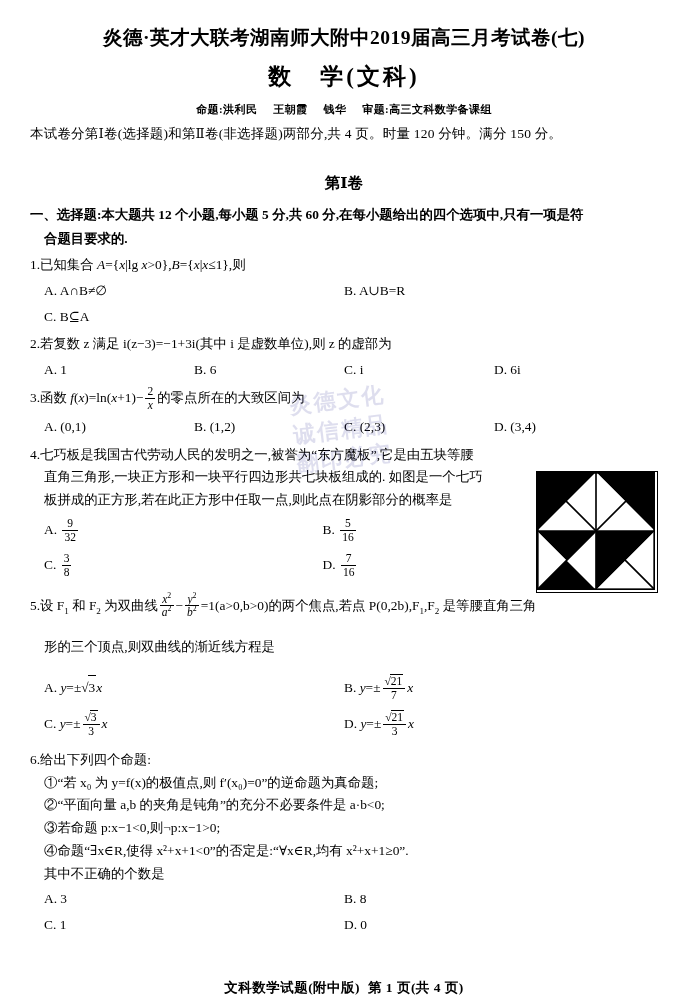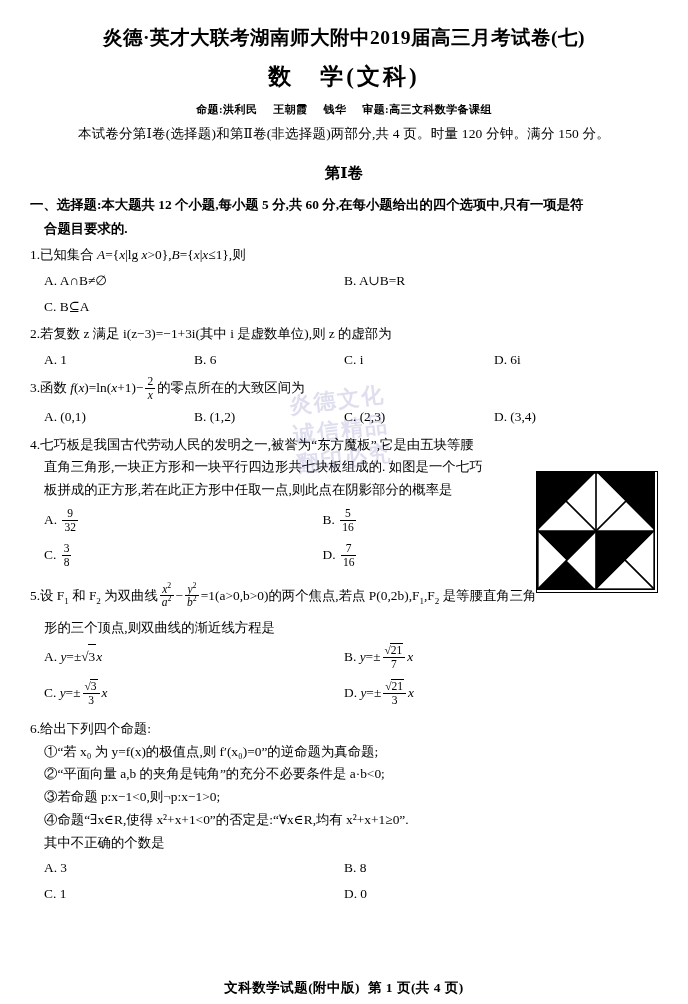--- a/index.html
+++ b/index.html
@@ -41,23 +41,22 @@
   }
   .authors {
     text-align: center;
     font-size: 11px;
     font-weight: bold;
     margin: 10px 0 8px 0;
     letter-spacing: 0.4px;
   }
   .authors .gap { display:inline-block; width: 16px; }
   .exam-note {
-    text-align: center;
     font-size: 13.5px;
-    margin: 6px 0 20px 0;
+    margin: 6px 0 30px 0;
     letter-spacing: 0.2px;
   }
   .section-head {
     text-align: center;
     font-size: 15.5px;
     font-weight: bold;
     margin: 12px 0 10px 0;
   }
 
   
@@ -264,25 +263,25 @@
         <line x1="100" y1="0" x2="0" y2="100"></line>
         <line x1="50" y1="0" x2="50" y2="100"></line>
         <line x1="0" y1="50" x2="100" y2="50"></line>
       </g>
     </svg>
   </div>
 
   <div class="q" style="margin-top:14px">
     <span>5.</span><span>设 F</span><sub>1</sub><span> 和 F</span><sub>2</sub><span> 为双曲线</span><span class="frac"><span class="num"><span class="math">x</span><sup>2</sup></span><span class="den"><span class="math">a</span><sup>2</sup></span></span>−<span class="frac"><span class="num"><span class="math">y</span><sup>2</sup></span><span class="den"><span class="math">b</span><sup>2</sup></span></span><span>=1(a&gt;0,b&gt;0)的两个焦点,若点 P(0,2b),F</span><sub>1</sub><span>,F</span><sub>2</sub><span> 是等腰直角三角</span>
   </div>
-  <div class="q q-cont" style="margin-top:7px">
+  <div class="q q-cont" style="margin-top:16px">
     <span>形的三个顶点,则双曲线的渐近线方程是</span>
   </div>
   <div class="opts">
-    <div class="opt-row" style="margin-top:4px">
+    <div class="opt-row" style="margin-top:16px">
       <div class="oa">A. <span class="math">y</span>=±<span class="up">√</span><span class="sqrt">3</span><span class="math">x</span></div>
       <div class="ob">B. <span class="math">y</span>=±<span class="frac"><span class="num"><span class="up">√</span><span class="sqrt">21</span></span><span class="den">7</span></span><span class="math">x</span></div>
     </div>
     <div class="opt-row" style="margin-top:8px">
       <div class="oa">C. <span class="math">y</span>=±<span class="frac"><span class="num"><span class="up">√</span><span class="sqrt">3</span></span><span class="den">3</span></span><span class="math">x</span></div>
       <div class="ob">D. <span class="math">y</span>=±<span class="frac"><span class="num"><span class="up">√</span><span class="sqrt">21</span></span><span class="den">3</span></span><span class="math">x</span></div>
     </div>
   </div>
 
   <div class="q" style="margin-top:10px">

